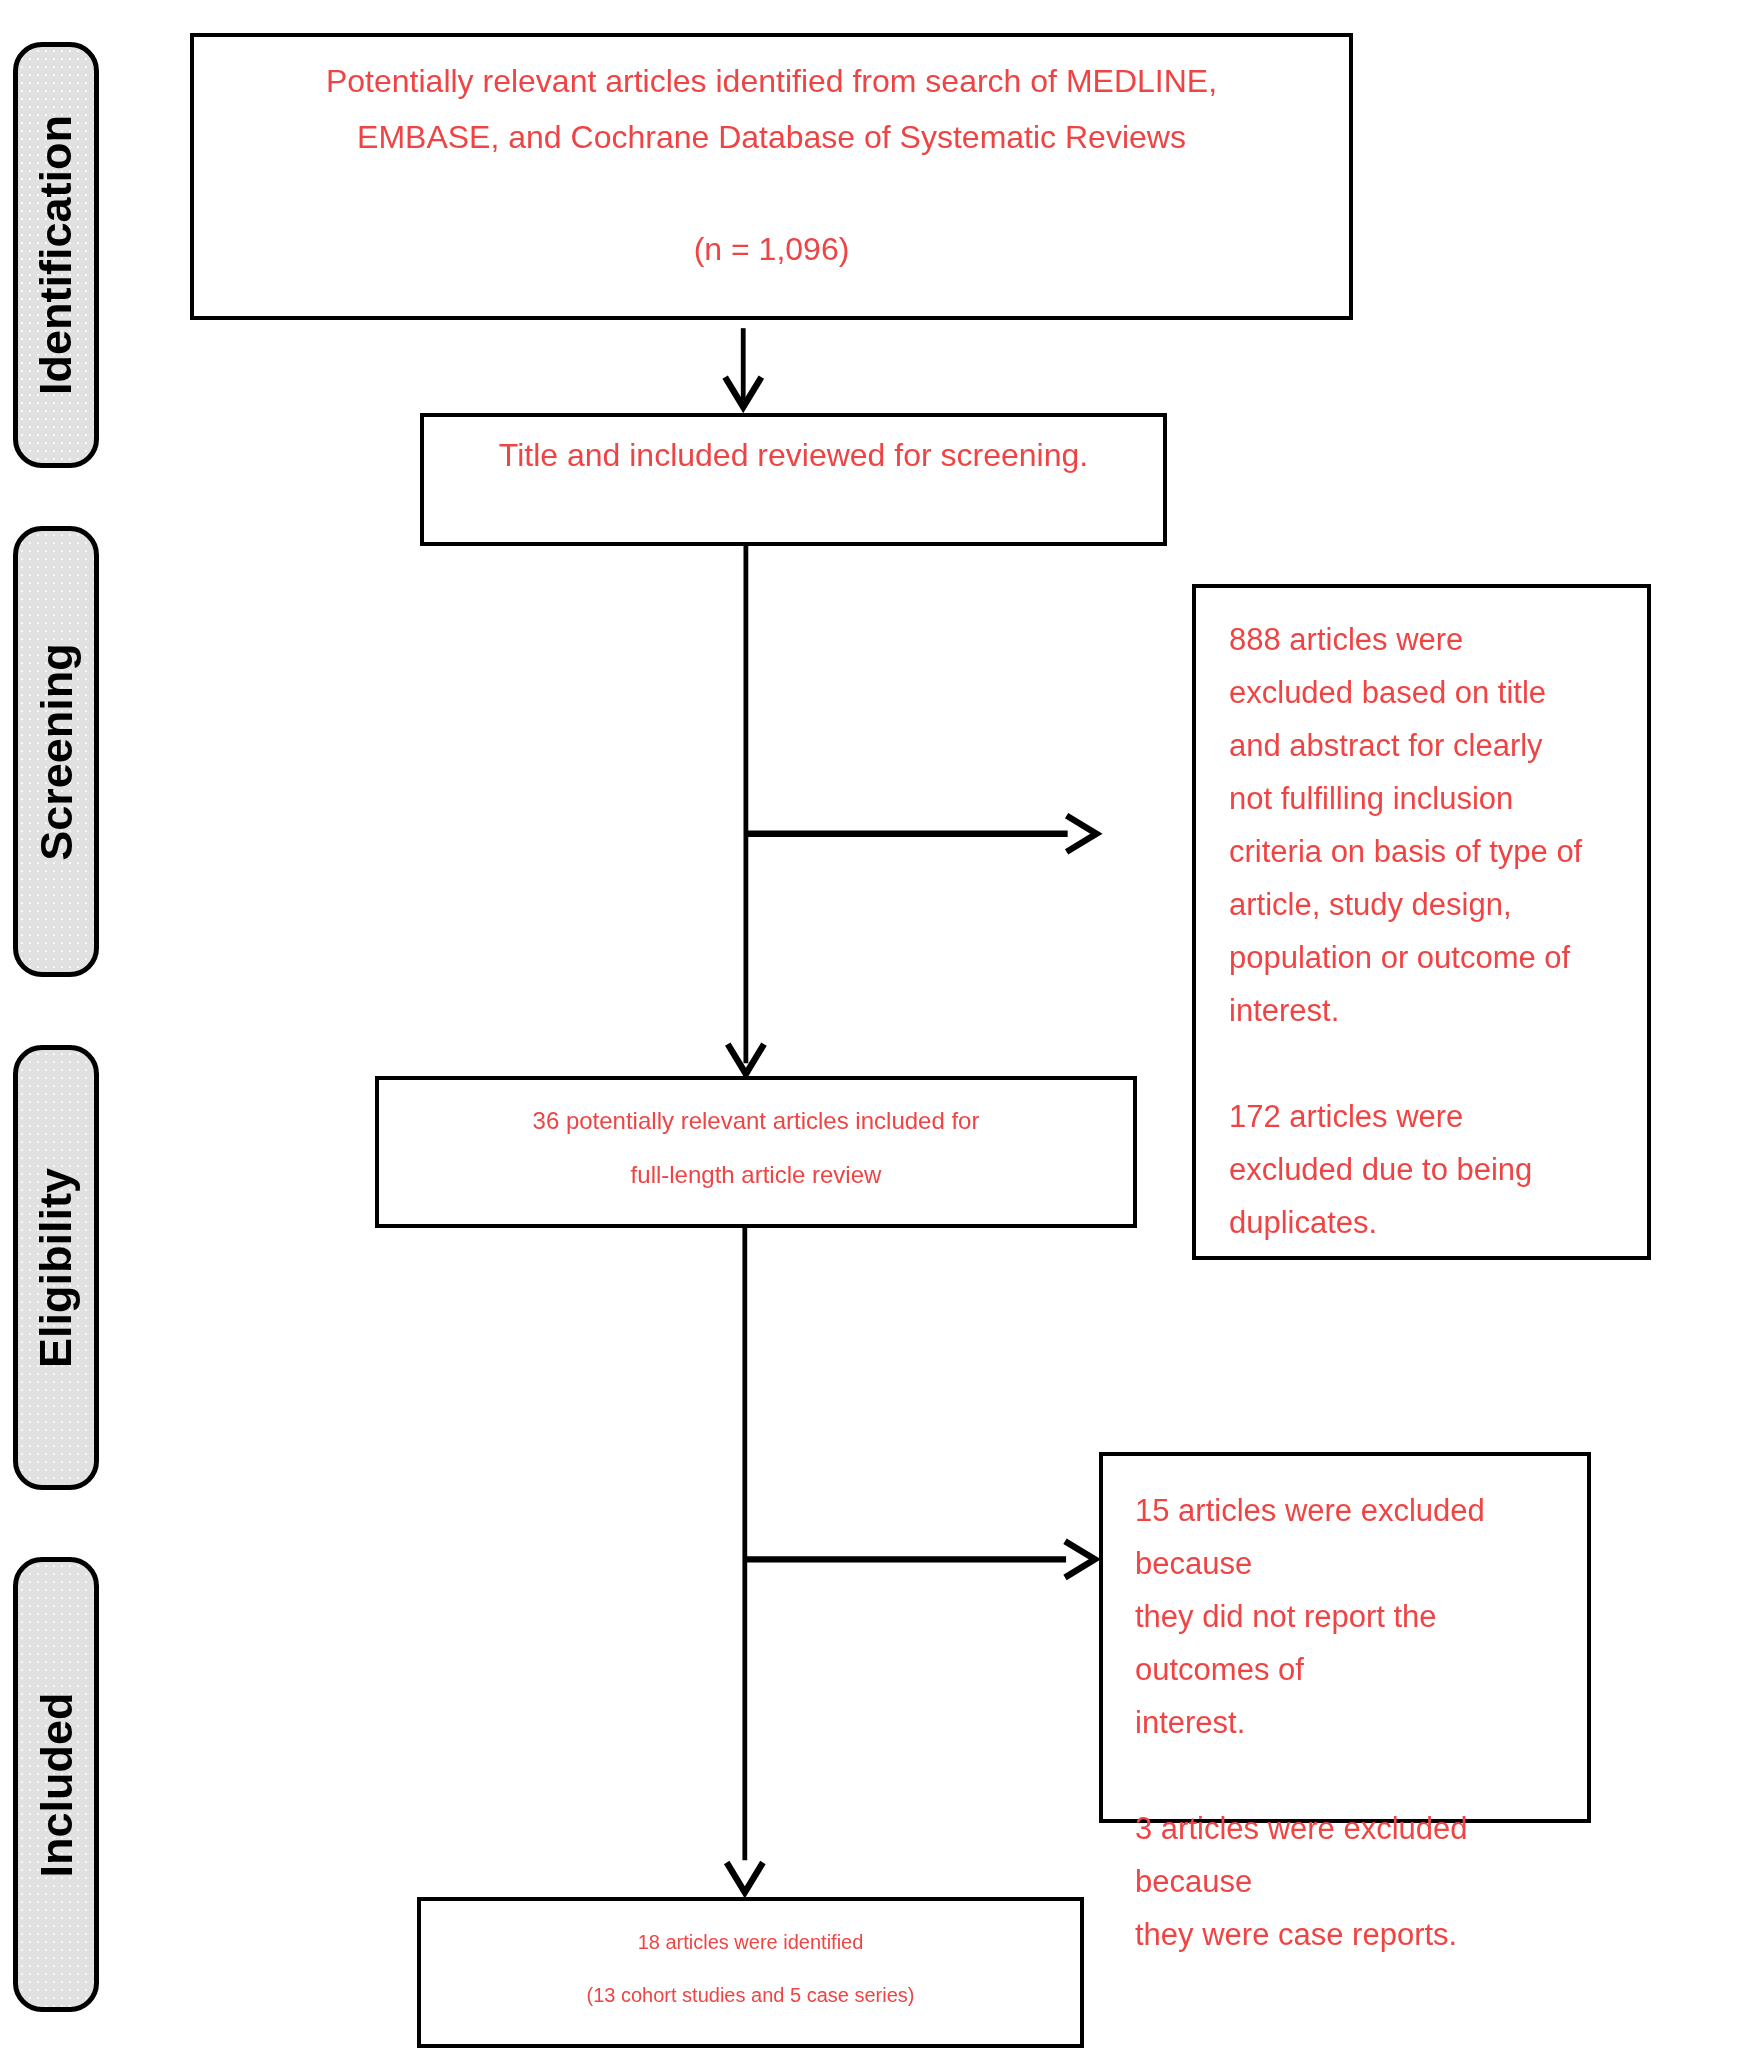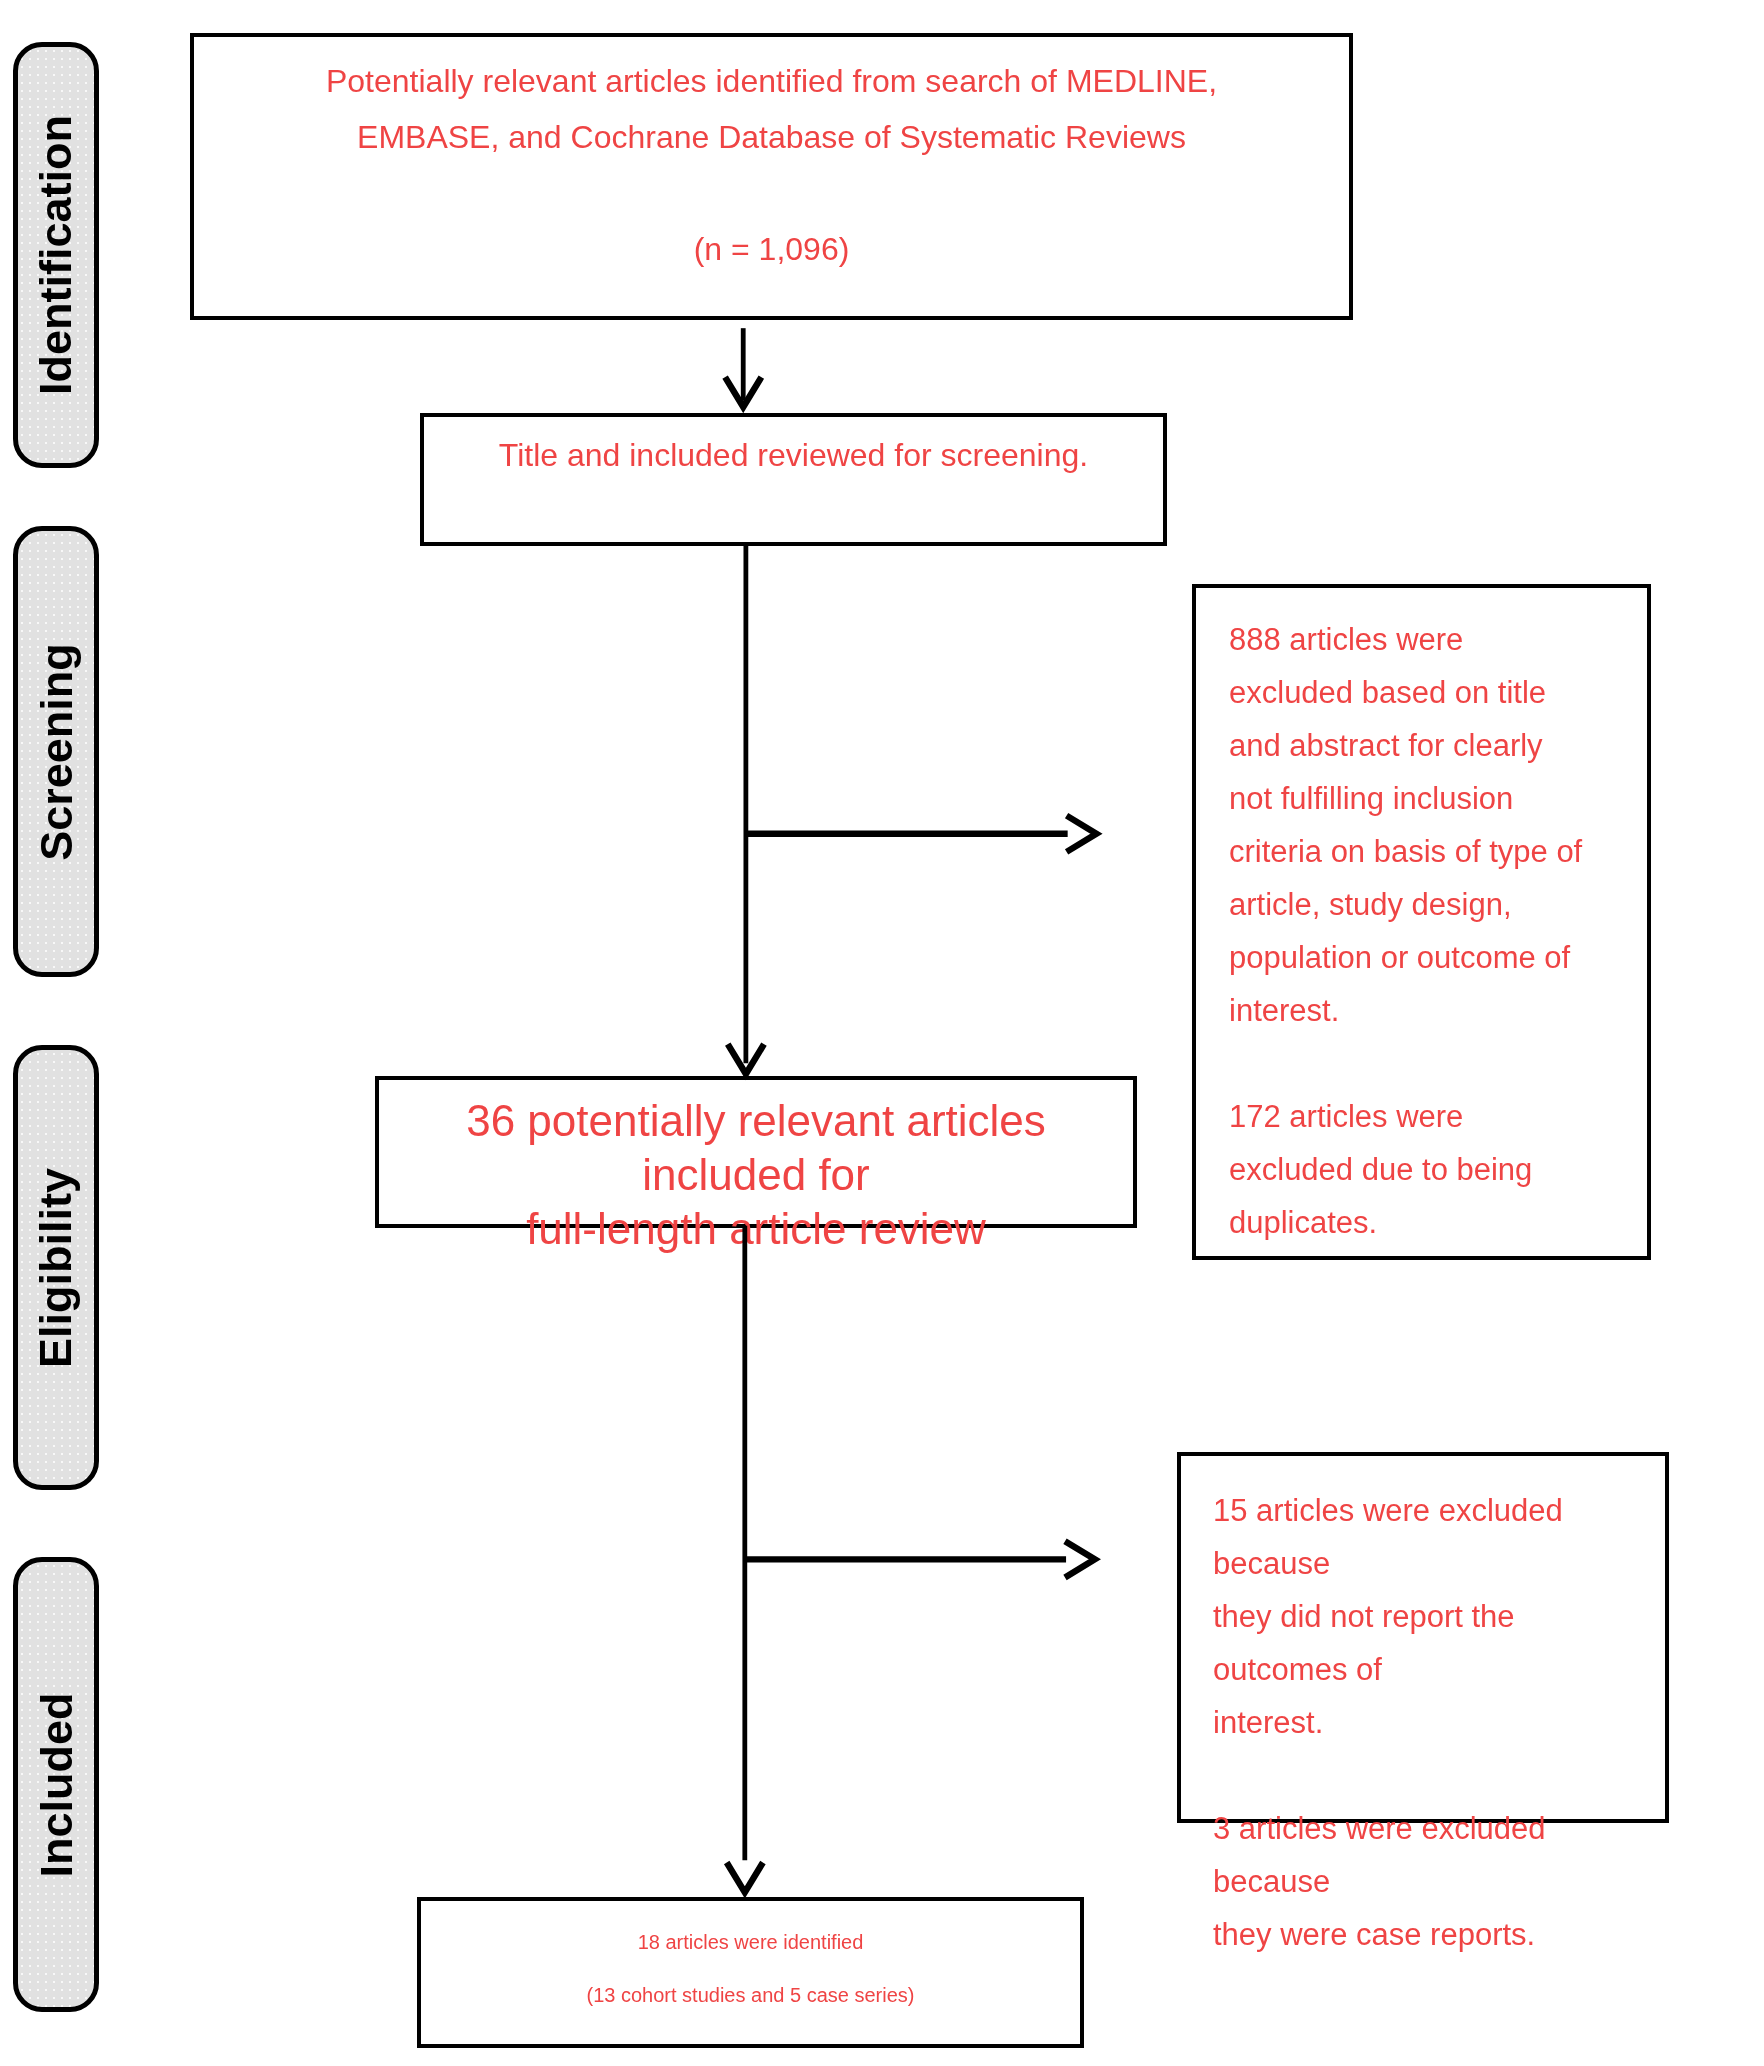--- a/index.html
+++ b/index.html
@@ -28,23 +28,23 @@
   #box-search            { left: 190px;  top: 33px;   width: 1163px; height: 287px;  padding-top: 16px; }
   #box-search .box-text  { font-size: 32px; line-height: 56px; }
 
   #box-title-abstract           { left: 420px;  top: 413px;  width: 747px; height: 133px; padding-top: 11.7px; }
   #box-title-abstract .box-text { font-size: 32px; line-height: 53px; }
 
   #box-excluded-screening           { left: 1156px; top: 584px; width: 459px;  height: 676px; padding: 24.5px 12.8px 0 33px; margin-left: 36px; }
   #box-excluded-screening .box-text { font-size: 31px; line-height: 53px; text-align: left; }
 
   #box-full-text           { left: 375px;  top: 1076px; width: 762px; height: 152px; padding-top: 14px; }
-  #box-full-text .box-text { font-size: 44px; line-height: 54px; }
+  #box-full-text .box-text { font-size: 24px; line-height: 54px; }
 
-  #box-excluded-full-text           { left: 1177px; top: 1452px; width: 492px; height: 371px; padding: 28px 21px 0 32px; }
+  #box-excluded-full-text           { left: 1099px; top: 1452px; width: 492px; height: 371px; padding: 28px 21px 0 32px; }
   #box-excluded-full-text .box-text { font-size: 31px; line-height: 53px; text-align: left; }
 
   #box-included-articles           { left: 417px;  top: 1897px; width: 667px; height: 151px; padding-top: 15px; }
   #box-included-articles .box-text { font-size: 20px; line-height: 53px; }
 
   
   .stage-label {
     position: absolute;
     box-sizing: border-box;
     left: 13.3px;

